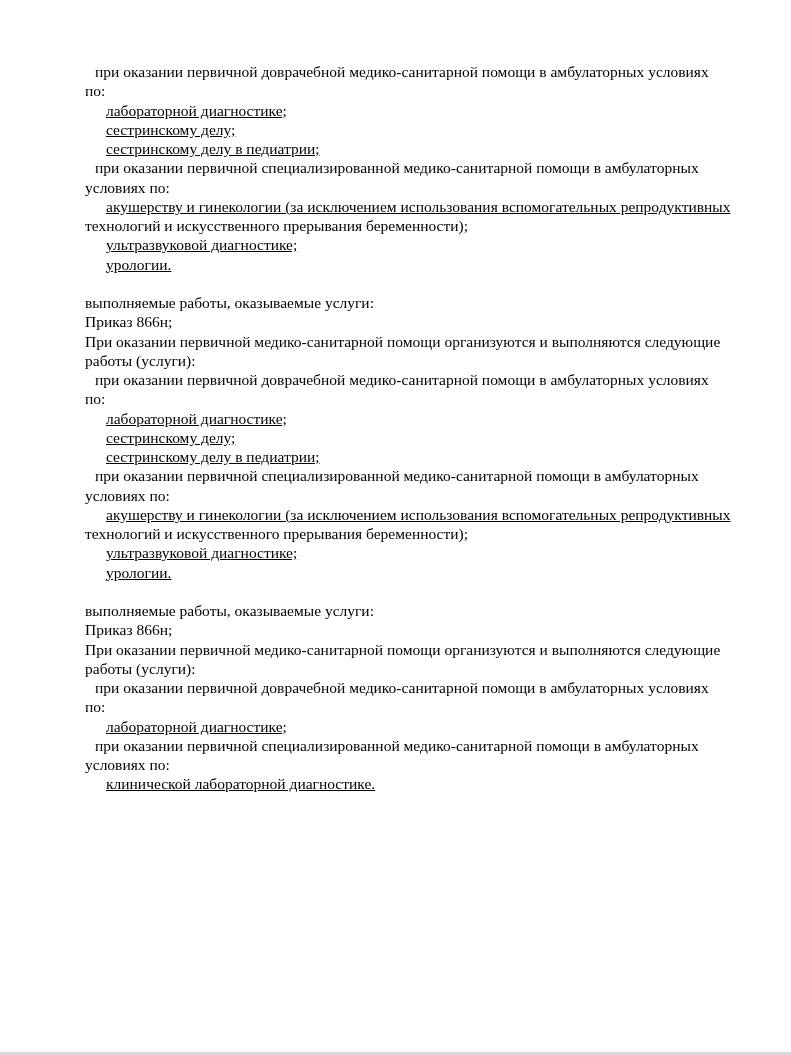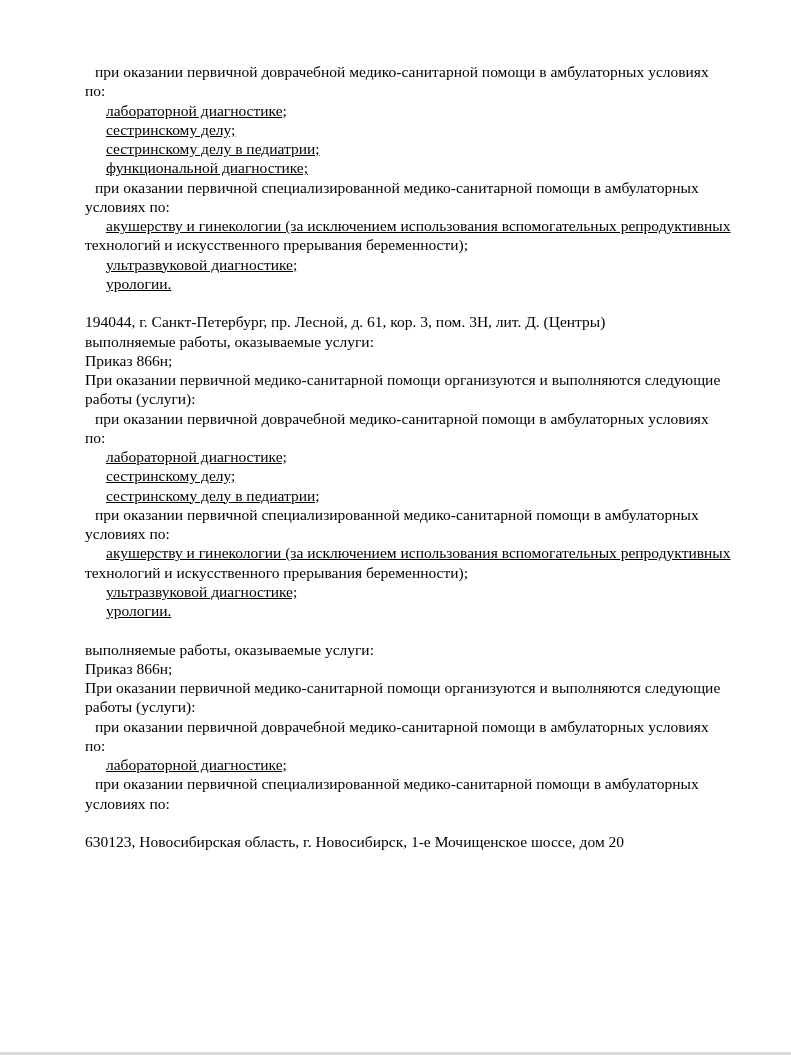--- a/index.html
+++ b/index.html
@@ -44,30 +44,28 @@
 </head>
 <body style="background: rgb(255, 255, 255);">
 
 <div class="doc" id="doc" style="color: rgb(0, 0, 0);">
     <div class="section">
       <div class="ln ind1">при оказании первичной доврачебной медико-санитарной помощи в амбулаторных условиях</div>
       <div class="ln ind0">по:</div>
       <div class="ln ind2">лабораторной диагностике;</div>
       <div class="ln ind2">сестринскому делу;</div>
       <div class="ln ind2">сестринскому делу в педиатрии;</div>
-      <div class="ln ind2">функциональной диагностике;</div>
       <div class="ln ind1">при оказании первичной специализированной медико-санитарной помощи в амбулаторных</div>
       <div class="ln ind0">условиях по:</div>
       <div class="ln ind2">акушерству и гинекологии (за исключением использования вспомогательных репродуктивных</div>
       <div class="ln ind0">технологий и искусственного прерывания беременности);</div>
       <div class="ln ind2">ультразвуковой диагностике;</div>
       <div class="ln ind2">урологии.</div>
     </div>
     <div class="section">
-      <div class="ln ind0">194044, г. Санкт-Петербург, пр. Лесной, д. 61, кор. 3, пом. 3Н, лит. Д. (Центры)</div>
       <div class="ln ind0">выполняемые работы, оказываемые услуги:</div>
       <div class="ln ind0">Приказ 866н;</div>
       <div class="ln ind0">При оказании первичной медико-санитарной помощи организуются и выполняются следующие</div>
       <div class="ln ind0">работы (услуги):</div>
       <div class="ln ind1">при оказании первичной доврачебной медико-санитарной помощи в амбулаторных условиях</div>
       <div class="ln ind0">по:</div>
       <div class="ln ind2">лабораторной диагностике;</div>
       <div class="ln ind2">сестринскому делу;</div>
       <div class="ln ind2">сестринскому делу в педиатрии;</div>
       <div class="ln ind1">при оказании первичной специализированной медико-санитарной помощи в амбулаторных</div>
@@ -80,19 +78,17 @@
     <div class="section">
       <div class="ln ind0">выполняемые работы, оказываемые услуги:</div>
       <div class="ln ind0">Приказ 866н;</div>
       <div class="ln ind0">При оказании первичной медико-санитарной помощи организуются и выполняются следующие</div>
       <div class="ln ind0">работы (услуги):</div>
       <div class="ln ind1">при оказании первичной доврачебной медико-санитарной помощи в амбулаторных условиях</div>
       <div class="ln ind0">по:</div>
       <div class="ln ind2">лабораторной диагностике;</div>
       <div class="ln ind1">при оказании первичной специализированной медико-санитарной помощи в амбулаторных</div>
       <div class="ln ind0">условиях по:</div>
-    </div>
-    <div class="section">
-      <div class="ln ind0">630123, Новосибирская область, г. Новосибирск, 1-е Мочищенское шоссе, дом 20</div>
+      <div class="ln ind2">клинической лабораторной диагностике.</div>
     </div>
   </div>
 
 <div class="footer-bar" style="background: rgb(218, 218, 218);"></div>
 
 </body></html>

